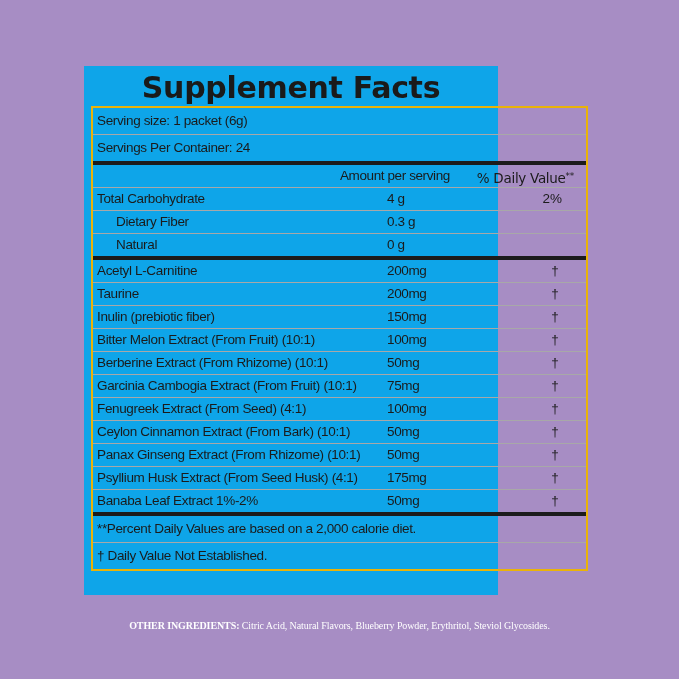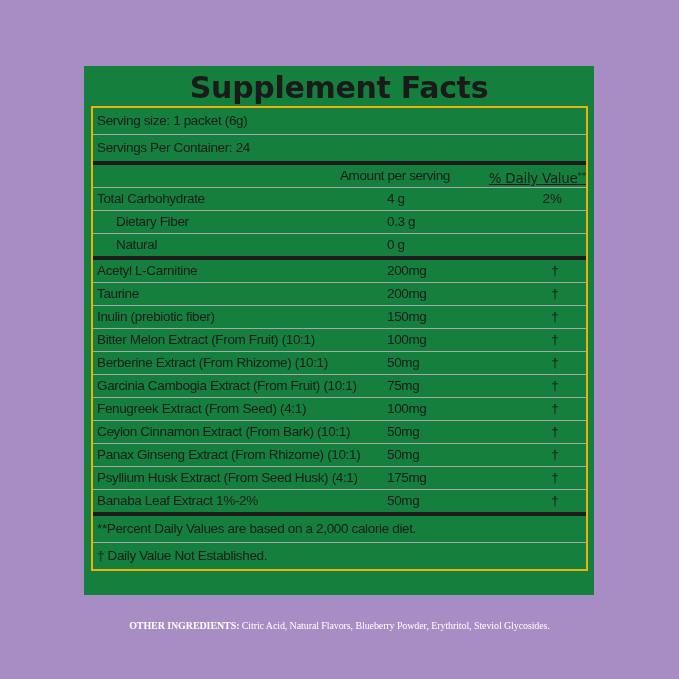--- a/index.html
+++ b/index.html
@@ -7,22 +7,22 @@
       width: 679px; height: 679px;
       background: #A78DC4;
       position: relative;
       overflow: hidden;
       font-family: "Liberation Sans", sans-serif;
       color: #1b1b1b;
     }
     .panel {
       position: absolute;
       left: 84px; top: 66px;
-      width: 510px; height: 529px;
-      background: #15803d;
+      width: 414px; height: 529px;
+      background: #0ea5e9;
     }
     .title {
       position: absolute;
       left: 0; right: 0; top: 4px;
       text-align: center;
       font-family: "DejaVu Sans", sans-serif;
       font-weight: bold;
       font-size: 30px;
       letter-spacing: -0.3px;
       color: #1a1a1a;
@@ -48,21 +48,21 @@
     .row.tall { height: 26px; line-height: 26px; }
     .row.last { border-bottom: none; }
     .thick { border-bottom: 4px solid #1c1c1c; padding-left: 24px; }
     .cell { position: absolute; top: 0; }
     .c-name { left: 4px; letter-spacing: -0.35px; }
     .c-name.indent { left: 23px; }
     .c-amt { left: 294px; letter-spacing: -0.35px; }
     .c-dv { left: 456px; text-align: center; width: 12px; }
     .c-dv-right { right: 24px; text-align: right; }
     .hdr-amt { left: 247px; letter-spacing: -0.4px; }
-    .hdr-dv { right: 0; font-family: "DejaVu Sans", sans-serif; font-size: 13.5px; letter-spacing: -0.3px; text-decoration: underline; }
+    .hdr-dv { right: 12px; font-family: "DejaVu Sans", sans-serif; font-size: 13.5px; letter-spacing: -0.3px; }
     .hdr-dv sup { font-size: 9px; vertical-align: 4px; }
     .other {
       position: absolute;
       left: 0; right: 0; top: 620px;
       text-align: center;
       color: #ffffff;
       font-family: Liberation Serif, serif;
       font-size: 10px;
       letter-spacing: -0.1px;
     }

